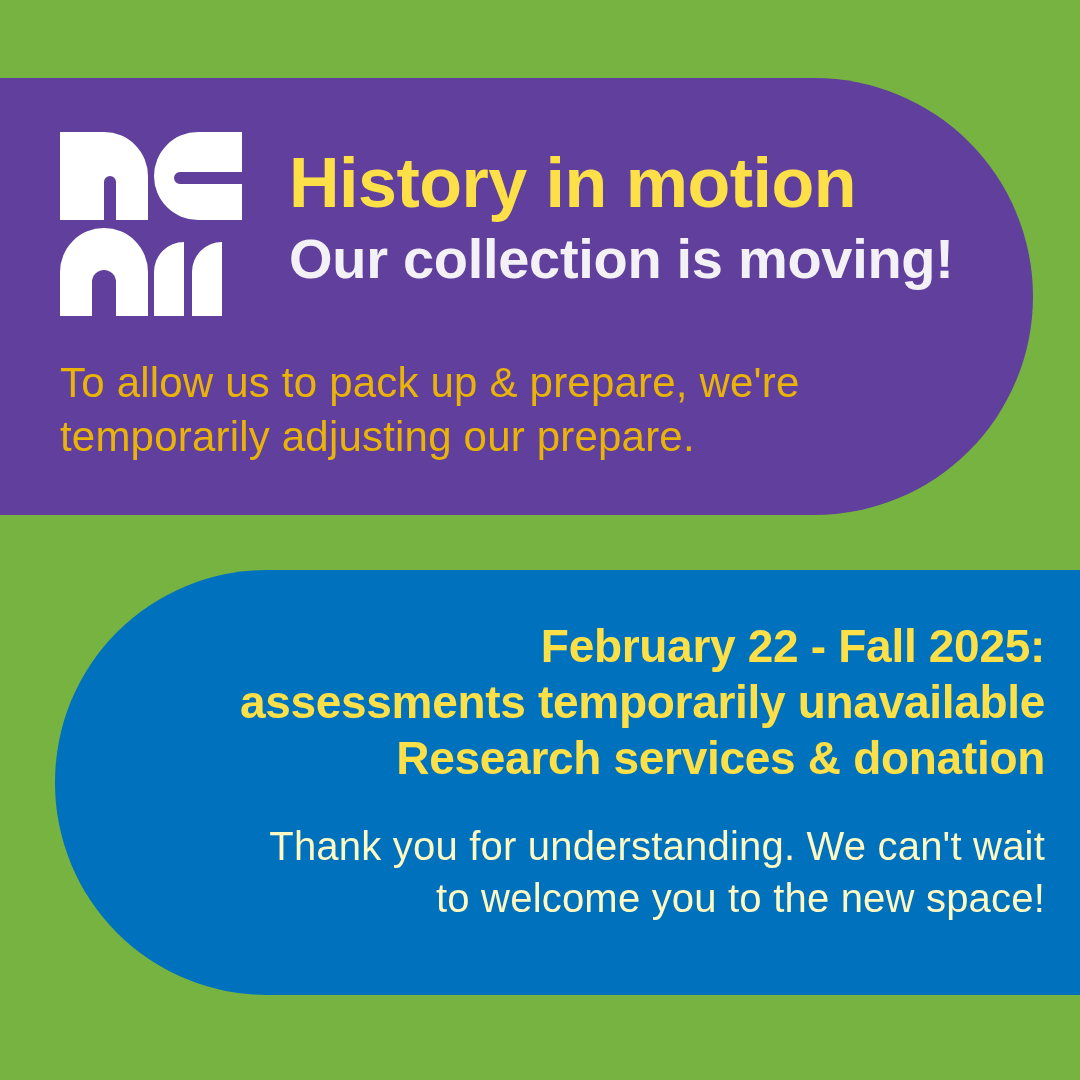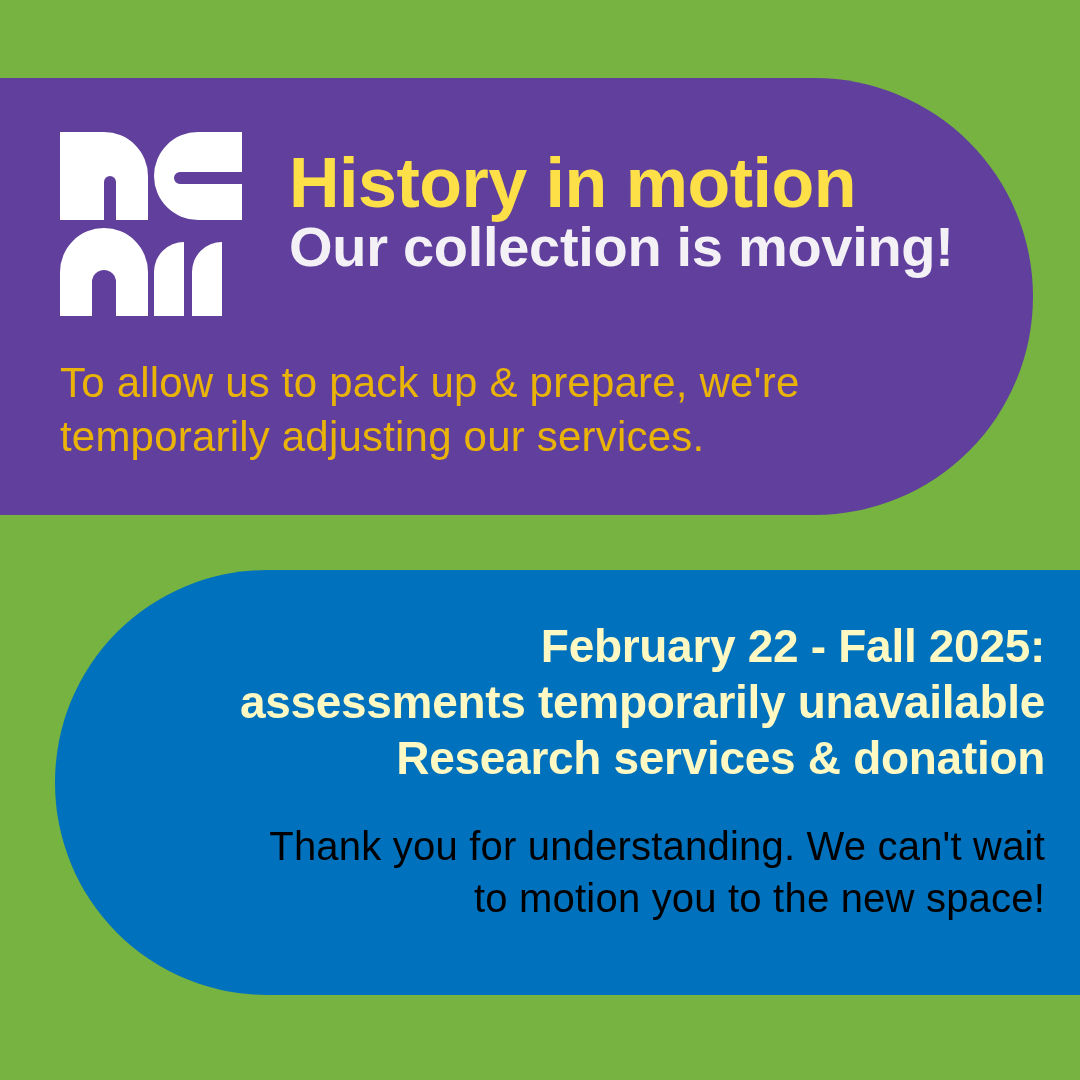--- a/index.html
+++ b/index.html
@@ -57,20 +57,21 @@
     letter-spacing: -0.5px;
     line-height: 1.0;
     white-space: nowrap;
   }
   #headline-sub {
     font-size: 56px;
     font-weight: bold;
     color: #f4f1f6;
     letter-spacing: -0.3px;
     line-height: 1.05;
+    margin-top: 12px;
     white-space: nowrap;
   }
 
   #purple-body {
     position: absolute;
     left: 120px;    
     top: 278px;     
     width: 830px;
     font-size: 42px;
     font-weight: 300;
@@ -92,34 +93,34 @@
   }
 
   #blue-heading {
     position: absolute;
     left: 60px;
     top: 48px;
     width: 930px;
     text-align: right;
     font-size: 46px;
     font-weight: bold;
-    color: #fef9c3;
+    color: #fde047;
     line-height: 1.22;
     letter-spacing: -0.3px;
   }
 
   #blue-body {
     position: absolute;
     left: 60px;
     top: 250px;
     width: 930px;
     text-align: right;
     font-size: 40px;
     font-weight: 300;
-    color: #000000;
+    color: #fef9c3;
     line-height: 1.3;
     letter-spacing: 0.2px;
   }
 
   .nowrap { white-space: nowrap; display: block; }
 </style>
 </head>
 <body>
 
 <div id="poster">
@@ -144,31 +145,31 @@
       </svg>
     </div>
 
     <div id="headline-block">
       <div id="headline-main">History in motion</div>
       <div id="headline-sub">Our collection is moving!</div>
     </div>
 
     <div id="purple-body">
       <span class="nowrap">To allow us to pack up &amp; prepare, we're</span>
-      <span class="nowrap">temporarily adjusting our services.</span>
+      <span class="nowrap">temporarily adjusting our prepare.</span>
     </div>
   </div>
 
   <div id="blue-panel">
 
     <div id="blue-heading">
       <span class="nowrap">February 22 - Fall 2025:</span>
       <span class="nowrap">assessments temporarily unavailable</span>
       <span class="nowrap">Research services &amp; donation</span>
     </div>
 
     <div id="blue-body">
       <span class="nowrap">Thank you for understanding. We can't wait</span>
-      <span class="nowrap">to motion you to the new space!</span>
+      <span class="nowrap">to welcome you to the new space!</span>
     </div>
   </div>
 
 </div>
 
 </body></html>

